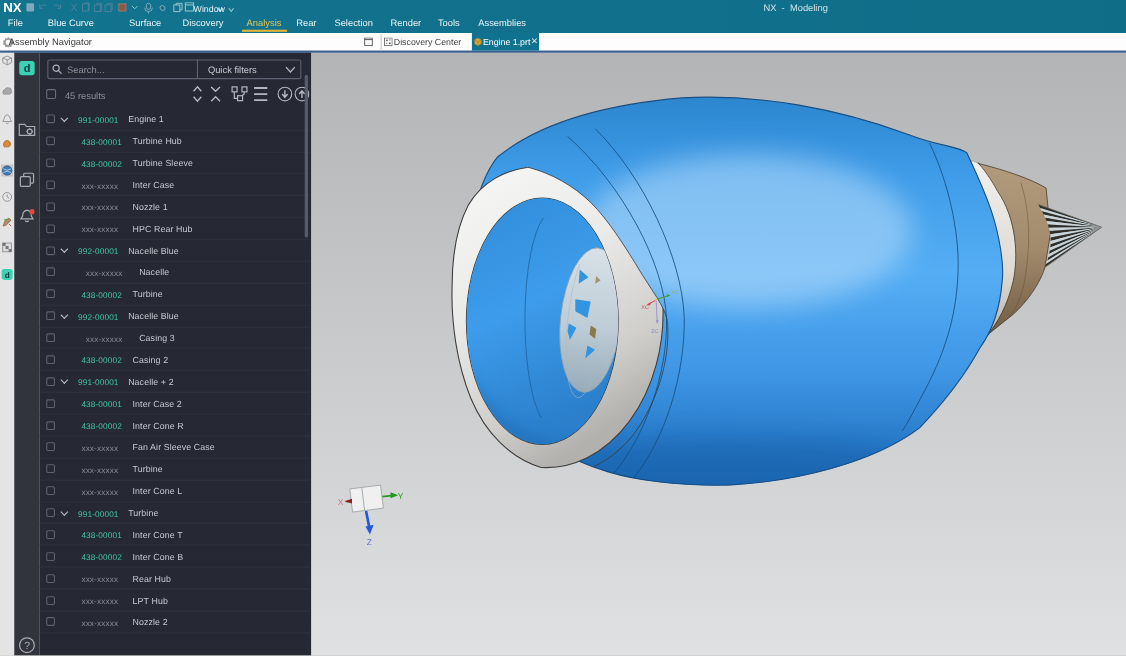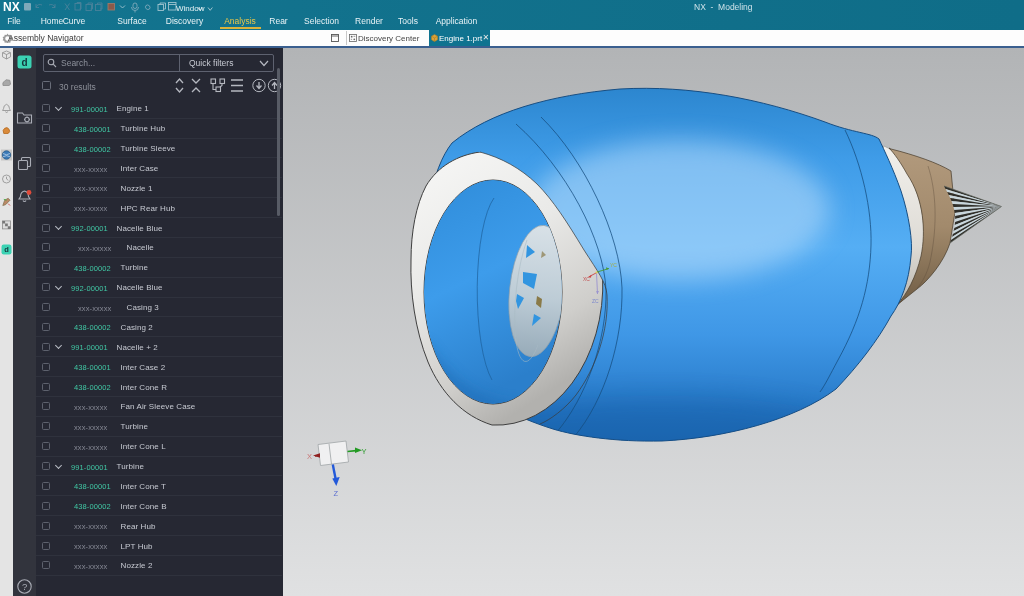--- a/index.html
+++ b/index.html
@@ -71,30 +71,30 @@
  </g>
 </svg>
 <div class="abs" id="wintext">Window</div>
 <svg class="abs" style="left:197px;top:6px" width="20" height="7" viewBox="0 0 20 7">
     <path d="M1,1.5 l2.2,2.8 2.2,-2.8" fill="none" stroke="#cfe2e8" stroke-width="1"></path>
     <path d="M11,1.5 l2.2,2.8 2.2,-2.8" fill="none" stroke="#9fc3cf" stroke-width="1"></path>
   </svg>
 <div class="abs" id="nxtitle">NX&nbsp;&nbsp;-&nbsp;&nbsp;Modeling</div>
 
 <span class="mi" style="left:14px">File</span>
-<span class="mi" style="left:52px">Home</span>
+<span class="mi" style="left:52px">Blue</span>
 <span class="mi" style="left:74px">Curve</span>
 <span class="mi" style="left:132px">Surface</span>
 <span class="mi" style="left:184.5px">Discovery</span>
 <span class="mi" id="mAnalysis" style="left:240px">Analysis</span>
 <span class="mi" style="left:278.5px">Rear</span>
 <span class="mi" style="left:321.5px">Selection</span>
 <span class="mi" style="left:369px">Render</span>
 <span class="mi" style="left:408px">Tools</span>
-<span class="mi" style="left:456.5px">Application</span>
+<span class="mi" style="left:456.5px">Assemblies</span>
 <div class="abs" id="aul"></div>
 
 <div class="abs" id="tabrow"></div>
 <div class="abs" id="bluline"></div>
 <svg class="abs" style="left:2px;top:32px" width="11" height="11" viewBox="0 0 11 11">
     <path d="M5.5,1.5 l1,1.5 1.8,-.3 .4,1.8 1.7,.6 -.8,1.6 .8,1.6 -1.7,.6 -.4,1.8 -1.8,-.3 -1,1.5 -1,-1.5 -1.8,.3 -.4,-1.8 -1.7,-.6 .8,-1.6 -.8,-1.6 1.7,-.6 .4,-1.8 1.8,.3 z M5.5,4.2 a2.3,2.3 0 1 0 0,4.6 a2.3,2.3 0 1 0 0,-4.6" fill="#9a9a9a" fill-rule="evenodd"></path>
   </svg>
 <div class="abs" id="anav">Assembly Navigator</div>
 <svg class="abs" style="left:331px;top:33.5px" width="8" height="8" viewBox="0 0 8 8">
     <rect x="0.5" y="0.5" width="7" height="7" fill="none" stroke="#555" stroke-width="0.9"></rect>
@@ -124,21 +124,21 @@
   <svg class="abs" style="left:11px;top:9.5px" width="10" height="10" viewBox="0 0 10 10">
       <circle cx="4" cy="4" r="2.8" fill="none" stroke="#a9acb5" stroke-width="1.1"></circle>
       <path d="M6.2,6.2 L9,9" stroke="#a9acb5" stroke-width="1.1"></path>
     </svg>
   <div class="abs" id="stext">Search...</div>
   <div class="abs" id="qtext">Quick filters</div>
   <svg class="abs" style="left:223px;top:12px" width="10" height="7" viewBox="0 0 10 7">
       <path d="M1,1 L5,5.5 L9,1" fill="none" stroke="#b5b8c0" stroke-width="1.2"></path>
     </svg>
   <span class="hcb" style="left:6px;top:33px"></span>
-  <div class="abs" id="results">30 results</div>
+  <div class="abs" id="results">45 results</div>
   <svg class="abs" style="left:139px;top:29px" width="140" height="18" viewBox="0 0 140 18">
     <g stroke="#b5b8c0" stroke-width="1.3" fill="none">
       <path d="M1,6 l3.5,-4 3.5,4 M1,11 l3.5,4 3.5,-4"></path>
       <path d="M17,2 l4,4 4,-4 M17,15 l4,-4 4,4"></path>
       <g stroke-width="1.1">
           <rect x="36" y="2" width="4.5" height="4.5"></rect>
           <rect x="45" y="2" width="4.5" height="4.5"></rect>
           <rect x="41" y="10" width="4.5" height="4.5"></rect>
           <path d="M38,6.5 l0,6 3,0 M47,6.5 l0,2 -2,1.5"></path>
         </g>

